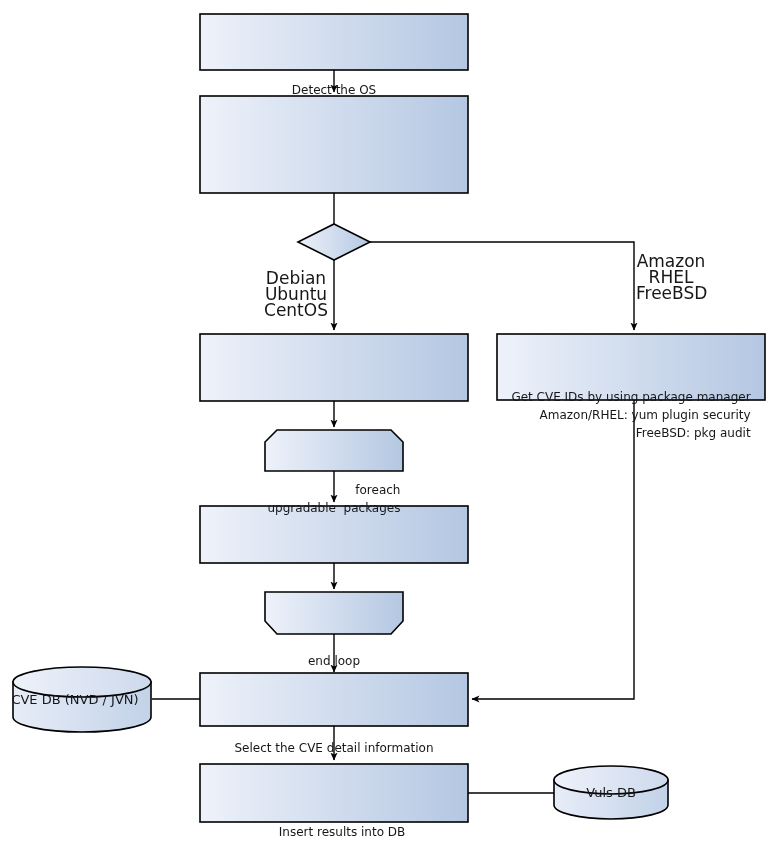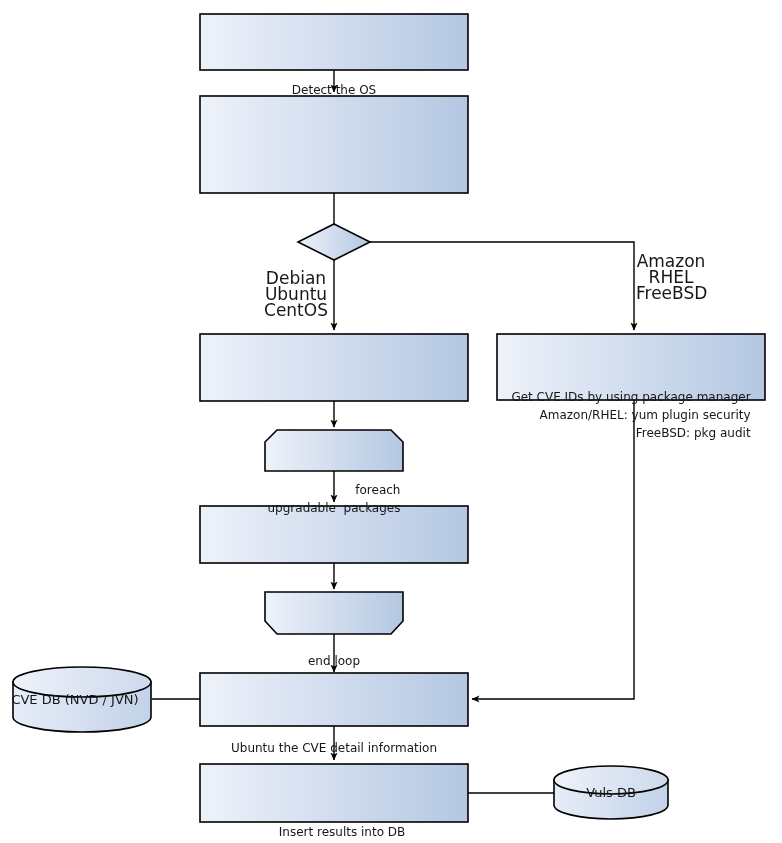--- a/index.html
+++ b/index.html
@@ -152,21 +152,21 @@
   <div class="node-text" style="left:493px; top:334px; width:276px; height:66px;">Get CVE IDs by using package manager
 Amazon/RHEL: yum plugin security
 FreeBSD: pkg audit</div>
 
   <div class="node-text" style="left:255px; top:430px; width:158px; height:41px;">foreach
 upgradable  packages</div>
 
 
   <div class="node-text" style="left:265px; top:592px; width:138px; height:42px;">end loop</div>
 
-  <div class="node-text" style="left:200px; top:673px; width:268px; height:53px;">Ubuntu the CVE detail information</div>
+  <div class="node-text" style="left:200px; top:673px; width:268px; height:53px;">Select the CVE detail information</div>
 
   <div class="node-text" style="left:200px; top:764px; width:268px; height:58px;padding-left:8px;">Insert results into DB
 Reporting</div>
 
   <div class="db-text" style="left:13px; top:683px; width:124px; height:34px;">CVE DB (NVD / JVN)</div>
 
   <div class="db-text" style="left:554px; top:780px; width:114px; height:26px;">Vuls DB</div>
 
   <div class="edge-label" style="left:264px; top:270px; width:64px;">Debian
 Ubuntu

